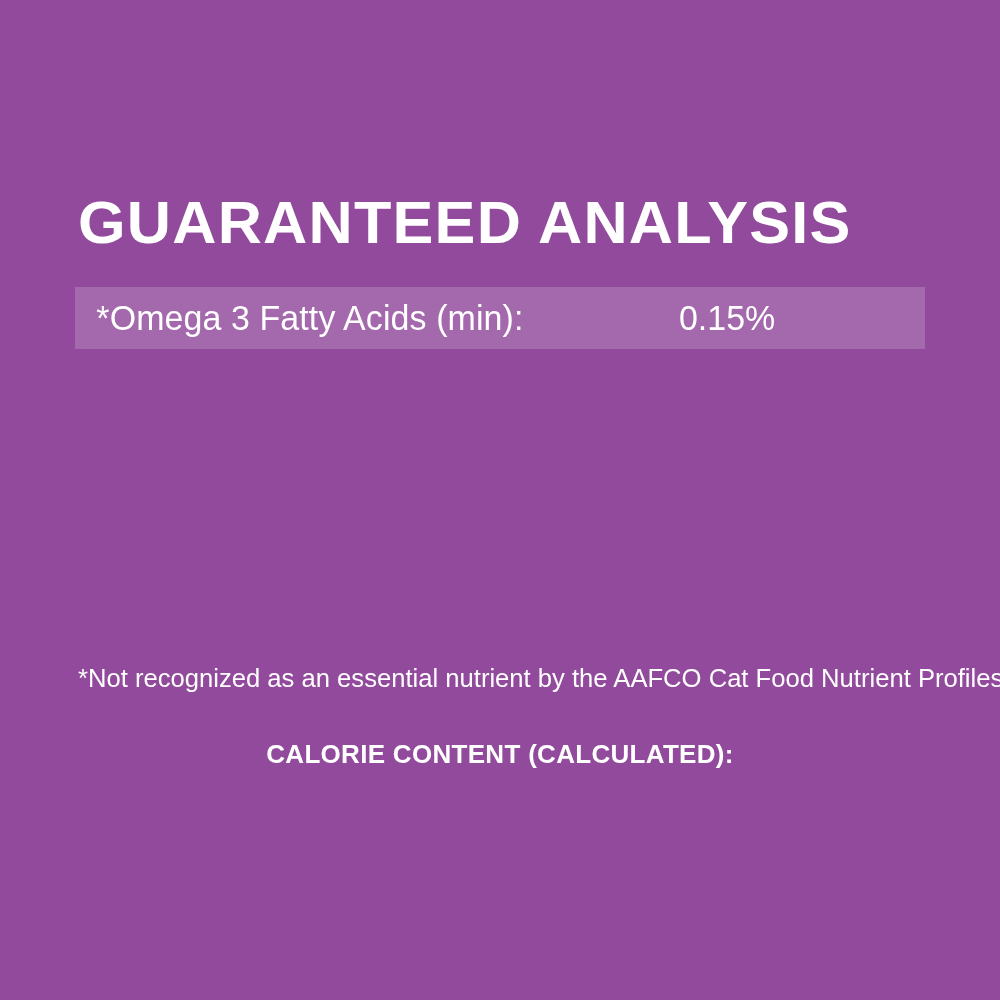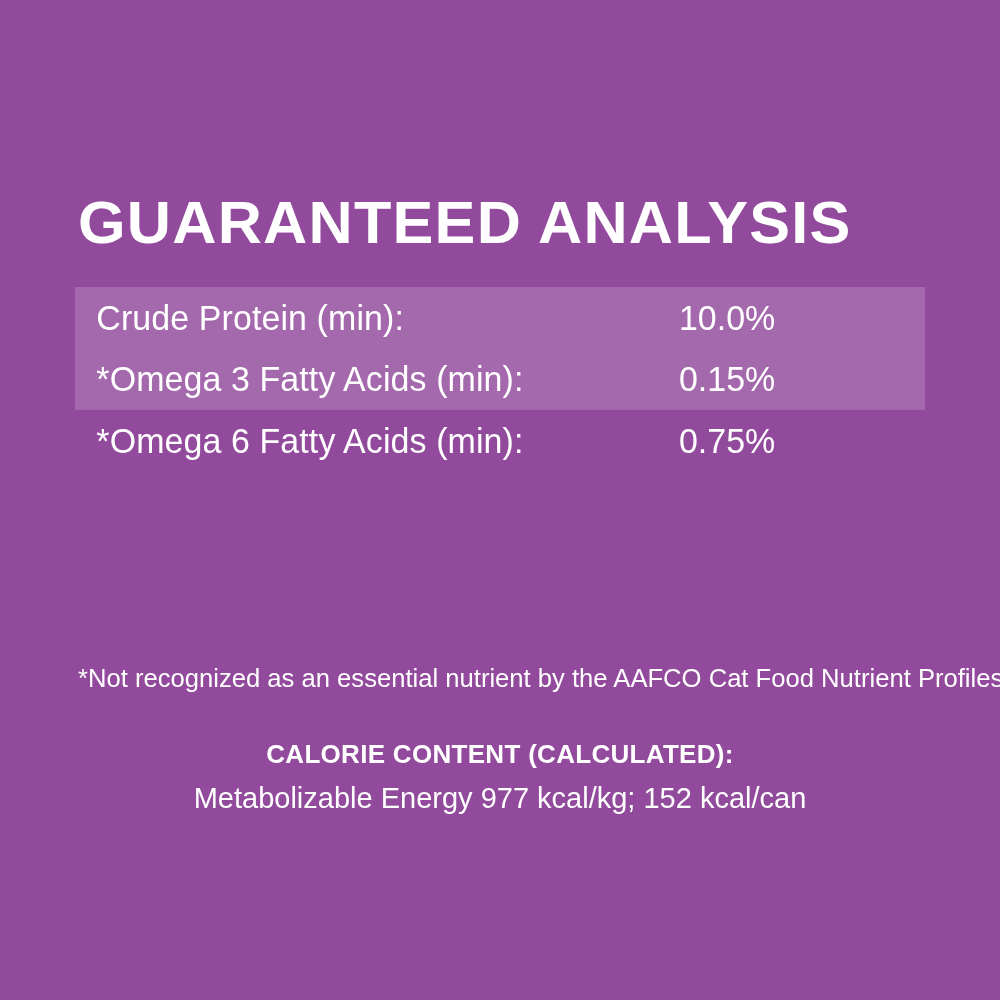--- a/index.html
+++ b/index.html
@@ -115,40 +115,31 @@
 </style>
 </head>
 <body>
 
 <div class="panel">
 
   <div class="title">GUARANTEED ANALYSIS</div>
 
   <div class="table">
 
-    <div class="row alt">
-      <div class="row-label">Crude Protein (min):</div>
-      <div class="row-value">10.0%</div>
-    </div>
 
 
 
 
     <div class="row alt">
       <div class="row-label">*Omega 3 Fatty Acids (min):</div>
       <div class="row-value">0.15%</div>
     </div>
 
-    <div class="row">
-      <div class="row-label">*Omega 6 Fatty Acids (min):</div>
-      <div class="row-value">0.75%</div>
-    </div>
 
   </div>
 
   <div class="footnote">*Not recognized as an essential nutrient by the AAFCO Cat Food Nutrient Profiles.</div>
 
   <div class="calorie-block">
     <div class="calorie-heading">CALORIE CONTENT (CALCULATED):</div>
-    <div class="calorie-detail">Metabolizable Energy 977 kcal/kg; 152 kcal/can</div>
   </div>
 
 </div>
 
 </body></html>

